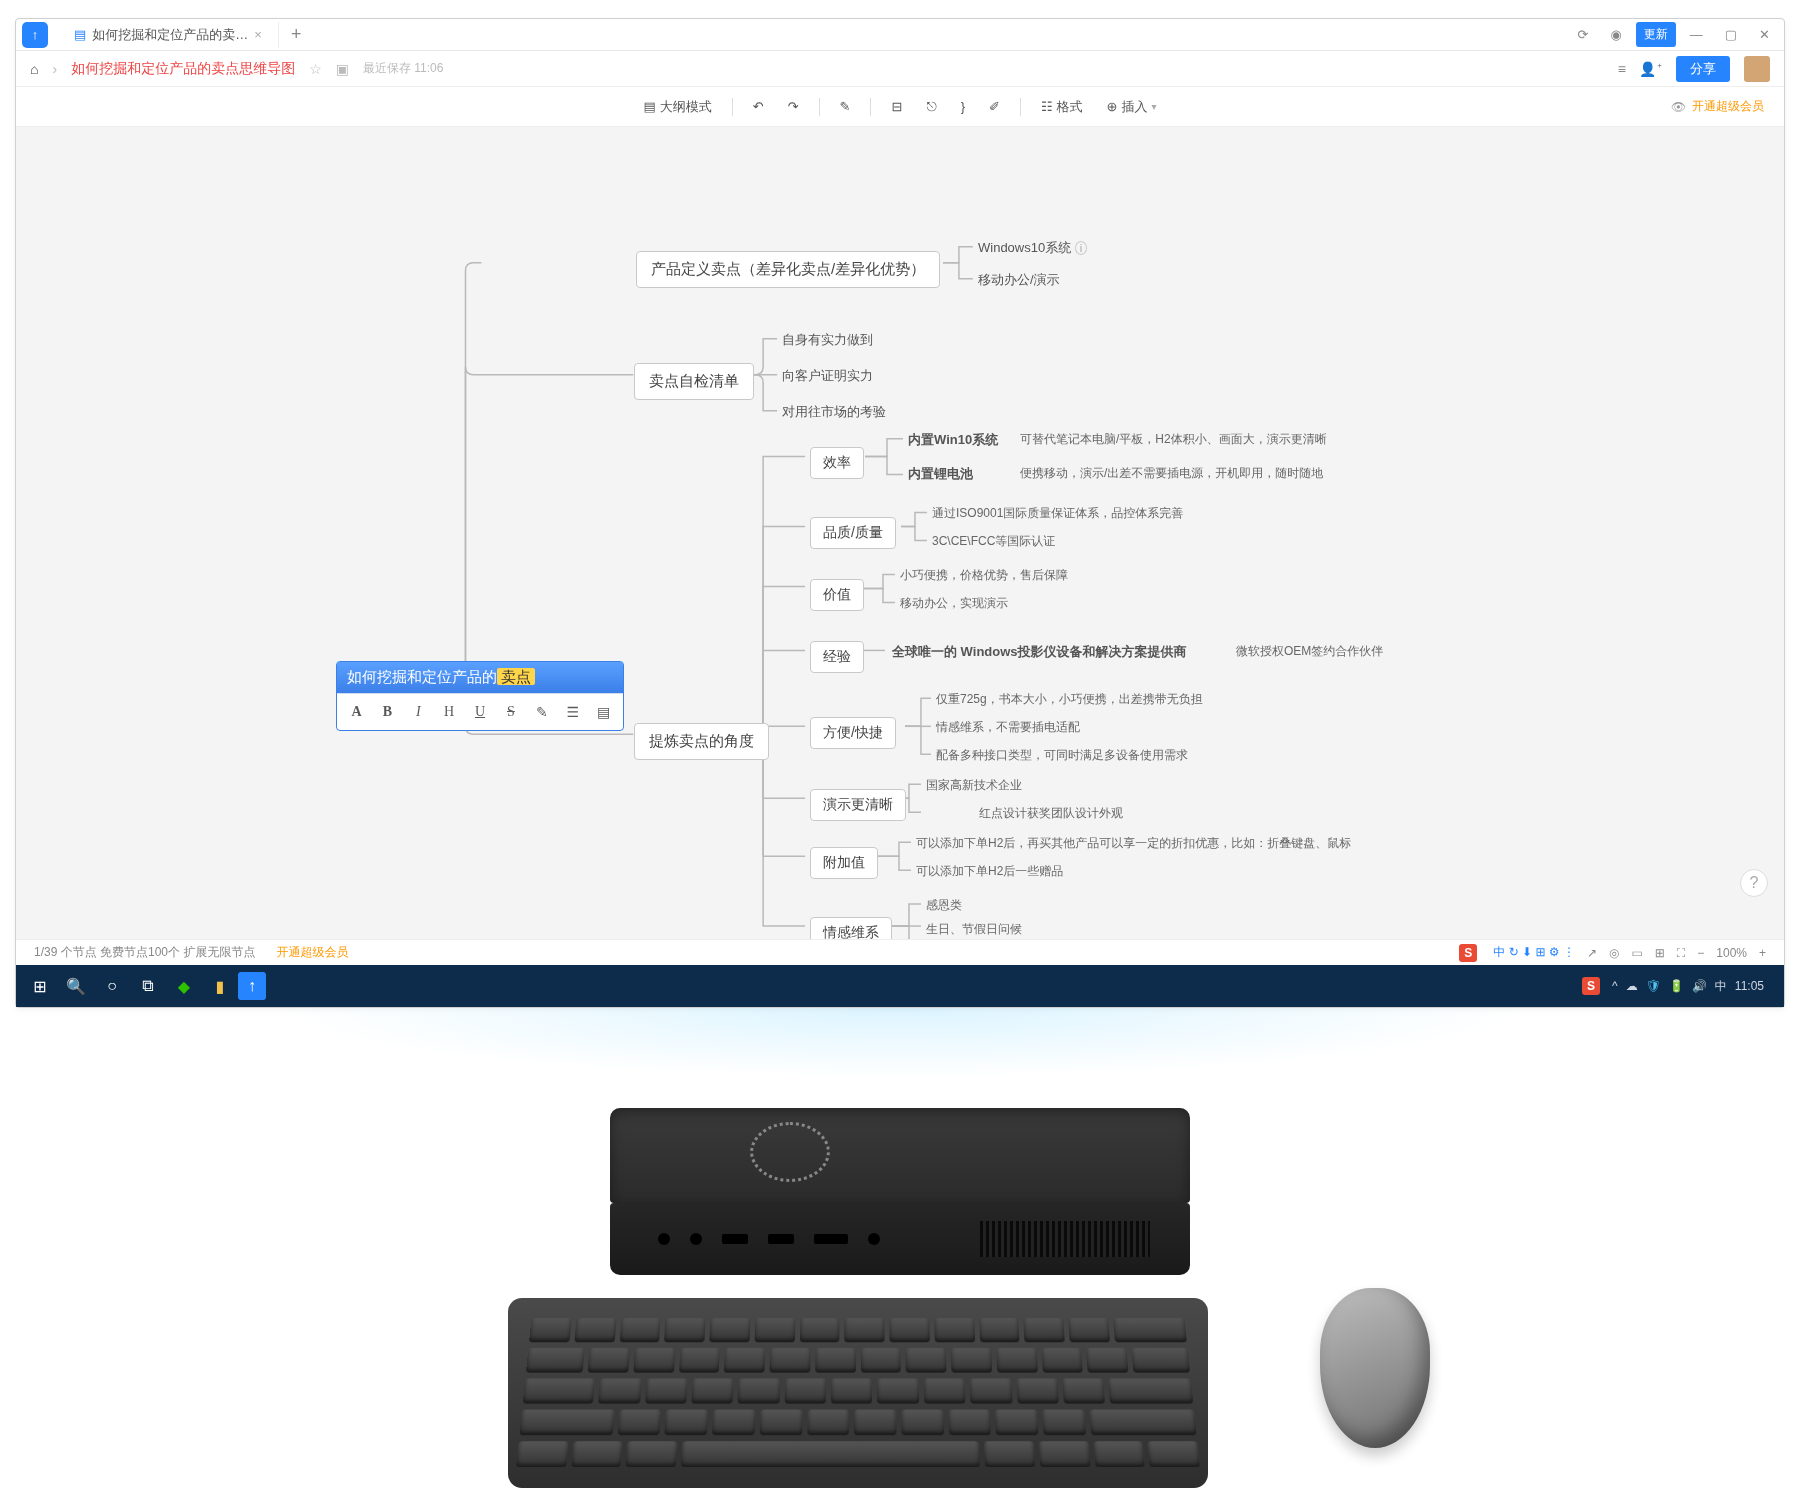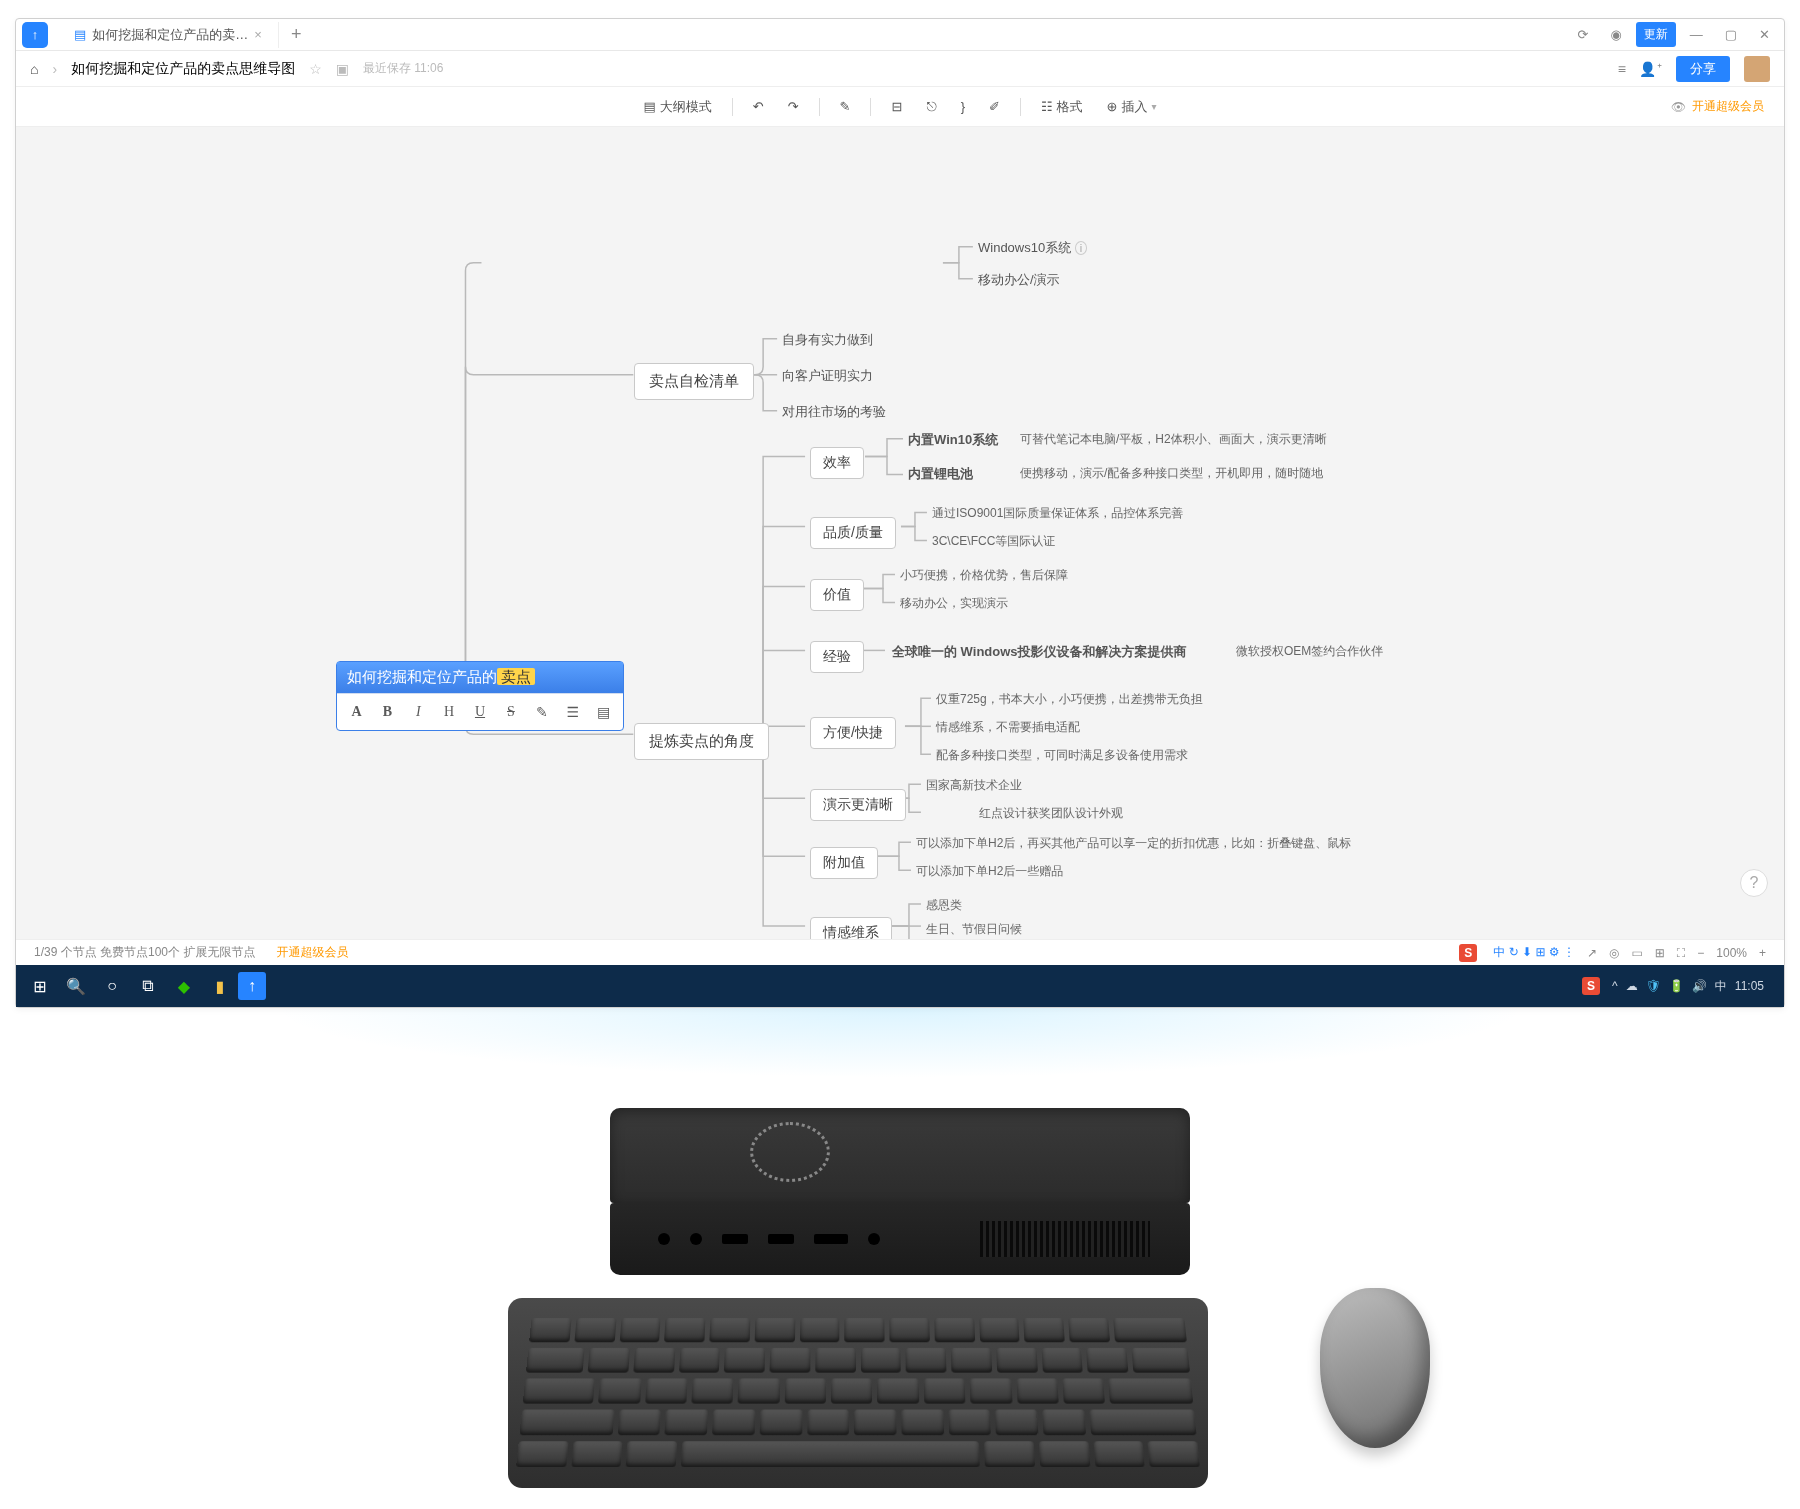--- a/index.html
+++ b/index.html
@@ -8,21 +8,21 @@
 .titlebar{height:32px;display:flex;align-items:center;padding:0 6px;border-bottom:1px solid #e8e8e8;font-size:13px;}
 .app-logo{width:26px;height:26px;background:#2684ff;border-radius:5px;margin-right:10px;display:flex;align-items:center;justify-content:center;color:#fff;font-weight:bold;}
 .tab{display:flex;align-items:center;gap:6px;padding:4px 16px;border-right:1px solid #eee;color:#555;}
 .tab-plus{padding:0 12px;color:#888;font-size:18px;}
 .spacer{flex:1;}
 .win-controls{display:flex;gap:6px;align-items:center;color:#888;}
 .win-controls span{padding:4px 8px;}
 .upgrade-btn{background:#2684ff;color:#fff;padding:3px 12px;border-radius:3px;font-size:12px;}
 .secondbar{height:36px;display:flex;align-items:center;padding:0 14px;gap:14px;border-bottom:1px solid #eee;font-size:14px;color:#444;}
 .home-icon{font-weight:bold;}
-.doc-title{color:#000000;font-family:Liberation Serif, serif;}
+.doc-title{color:#ef4444;font-family:Liberation Serif, serif;}
 .star{color:#bbb;}
 .save-status{color:#bbb;font-size:12px;}
 .share-btn{background:#2684ff;color:#fff;padding:4px 14px;border-radius:3px;font-size:13px;}
 .avatar{width:26px;height:26px;background:#d4a574;border-radius:3px;}
 .toolbar{height:40px;display:flex;align-items:center;justify-content:center;gap:8px;border-bottom:1px solid #eee;font-size:13px;color:#555;position:relative;}
 .tool-btn{padding:4px 8px;border-radius:3px;display:flex;align-items:center;gap:4px;}
 .tool-sep{width:1px;height:18px;background:#ddd;margin:0 4px;}
 .tool-right{position:absolute;right:20px;display:flex;align-items:center;gap:6px;color:#f90;font-size:12px;}
 .eye-icon{color:#999;}
 .canvas{position:relative;height:830px;background:#f4f4f4;overflow:hidden;}
@@ -162,35 +162,36 @@
       <path d="M860 730 H884 V716 H896"></path>
       <path d="M860 730 H884 V744 H896"></path>
       <path d="M876 800 H894 V778 H906"></path>
       <path d="M876 800 H906"></path>
       <path d="M876 800 H894 V822 H906"></path>
       <path d="M928 136 H944 V120 H958"></path>
       <path d="M928 136 H944 V152 H958"></path>
     </svg>
 
     <div class="mm">
+      <div class="node big" style="left:620px;top:124px">产品定义卖点（差异化卖点/差异化优势）</div>
       <div class="leaf" style="left:962px;top:112px"><span>Windows10系统</span> <span style="border:1px solid #ccc;border-radius:50%;padding:0 4px;font-size:11px;color:#aaa">i</span></div>
       <div class="leaf" style="left:962px;top:144px">移动办公/演示</div>
 
       <div class="node big" style="left:618px;top:236px">卖点自检清单</div>
       <div class="leaf" style="left:766px;top:204px">自身有实力做到</div>
       <div class="leaf" style="left:766px;top:240px">向客户证明实力</div>
       <div class="leaf" style="left:766px;top:276px">对用往市场的考验</div>
 
       <div class="node big" style="left:618px;top:596px">提炼卖点的角度</div>
 
       <div class="node" style="left:794px;top:320px">效率</div>
       <div class="leaf" style="left:892px;top:304px;font-weight:700">内置Win10系统</div>
       <div class="leaf sm" style="left:1004px;top:304px">可替代笔记本电脑/平板，H2体积小、画面大，演示更清晰</div>
       <div class="leaf" style="left:892px;top:338px;font-weight:600">内置锂电池</div>
-      <div class="leaf sm" style="left:1004px;top:338px">便携移动，演示/配备多种接口类型，开机即用，随时随地</div>
+      <div class="leaf sm" style="left:1004px;top:338px">便携移动，演示/出差不需要插电源，开机即用，随时随地</div>
 
       <div class="node" style="left:794px;top:390px">品质/质量</div>
       <div class="leaf sm" style="left:916px;top:378px">通过ISO9001国际质量保证体系，品控体系完善</div>
       <div class="leaf sm" style="left:916px;top:406px">3C\CE\FCC等国际认证</div>
 
       <div class="node" style="left:794px;top:452px">价值</div>
       <div class="leaf sm" style="left:884px;top:440px">小巧便携，价格优势，售后保障</div>
       <div class="leaf sm" style="left:884px;top:468px">移动办公，实现演示</div>
 
       <div class="node" style="left:794px;top:514px">经验</div>

